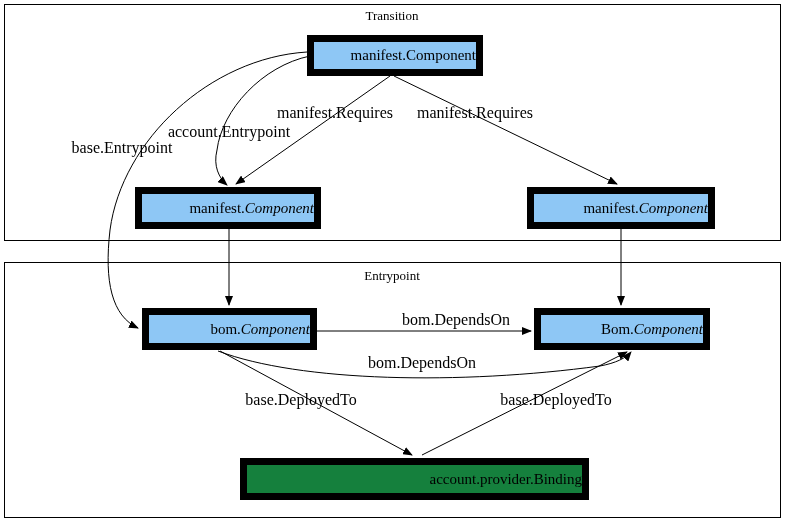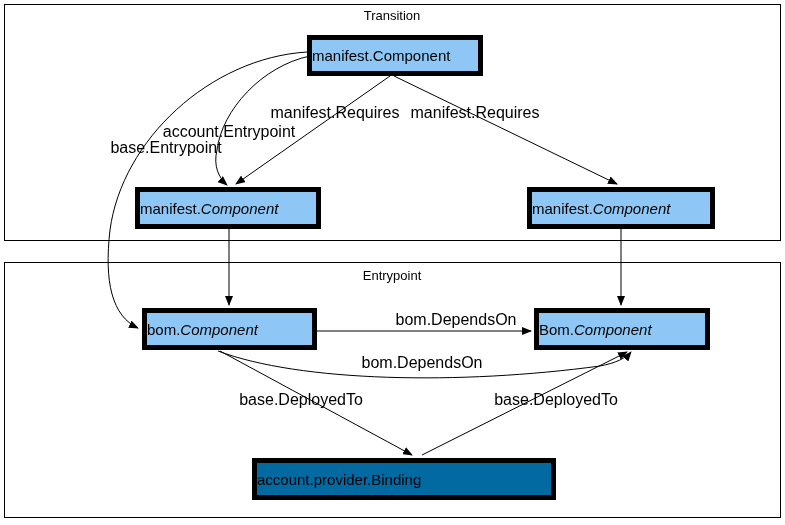--- a/index.html
+++ b/index.html
@@ -10,20 +10,21 @@
   }
   body {
     font-family: "Liberation Sans", sans-serif;
   }
   #diagram-root {
     position: relative;
     width: 785px;
     height: 525px;
     background: #ffffff;
     overflow: hidden;
+    font-family: Liberation Serif, serif;
   }
   #diagram-svg {
     position: absolute;
     left: 0;
     top: 0;
     width: 785px;
     height: 525px;
   }
   .section-frame {
     position: absolute;
@@ -36,24 +37,24 @@
     font-size: 13px;
     color: #000000;
     text-align: center;
     white-space: nowrap;
     transform: translateX(-50%);
   }
   .node-box {
     position: absolute;
     box-sizing: border-box;
     background: #8ec7f5;
-    border: 5px solid #404040;
+    border: 7px solid #404040;
     display: flex;
     align-items: center;
-    justify-content: flex-start;
+    justify-content: flex-end;
     color: #000000;
     font-size: 15px;
     white-space: nowrap;
   }
   .node-label-plain {
     font-style: normal;
   }
   .node-label-italic {
     font-style: italic;
   }
@@ -115,26 +116,26 @@
   <div class="node-box" id="node-3" style="left: 142px; top: 308px; width: 175px; height: 42px; background: rgb(142, 199, 245); border-color: rgb(0, 0, 0);">
     <span class="node-label-plain">bom.</span>
       <span class="node-label-italic">Component</span>
   </div>
 
   <div class="node-box" id="node-4" style="left: 534px; top: 308px; width: 176px; height: 42px; background: rgb(142, 199, 245); border-color: rgb(0, 0, 0);">
     <span class="node-label-plain">Bom.</span>
       <span class="node-label-italic">Component</span>
   </div>
 
-  <div class="node-box" id="node-5" style="left: 252px; top: 458px; width: 304px; height: 42px; background: #0369a1; border-color: rgb(0, 0, 0);">
+  <div class="node-box" id="node-5" style="left: 240px; top: 458px; width: 349px; height: 42px; background: #15803d; border-color: rgb(0, 0, 0);">
     <span class="node-label-plain">account.provider.Binding</span>
       <span class="node-label-plain"></span>
   </div>
 
-  <div class="edge-label" id="edge-label-0" style="left: 122px; top: 148px; color: rgb(0, 0, 0); margin-left: 44px;">base.Entrypoint</div>
+  <div class="edge-label" id="edge-label-0" style="left: 122px; top: 148px; color: rgb(0, 0, 0);">base.Entrypoint</div>
   <div class="edge-label" id="edge-label-1" style="left: 229px; top: 132px; color: rgb(0, 0, 0);">account.Entrypoint</div>
   <div class="edge-label" id="edge-label-2" style="left: 335px; top: 113px; color: rgb(0, 0, 0);">manifest.Requires</div>
   <div class="edge-label" id="edge-label-3" style="left: 475px; top: 113px; color: rgb(0, 0, 0);">manifest.Requires</div>
   <div class="edge-label" id="edge-label-6" style="left: 422px; top: 320px; color: rgb(0, 0, 0); margin-left: 34px;">bom.DependsOn</div>
   <div class="edge-label" id="edge-label-7" style="left: 422px; top: 363px; color: rgb(0, 0, 0);">bom.DependsOn</div>
   <div class="edge-label" id="edge-label-8" style="left: 301px; top: 400px; color: rgb(0, 0, 0);">base.DeployedTo</div>
   <div class="edge-label" id="edge-label-9" style="left: 556px; top: 400px; color: rgb(0, 0, 0);">base.DeployedTo</div>
 
 </div>
 

